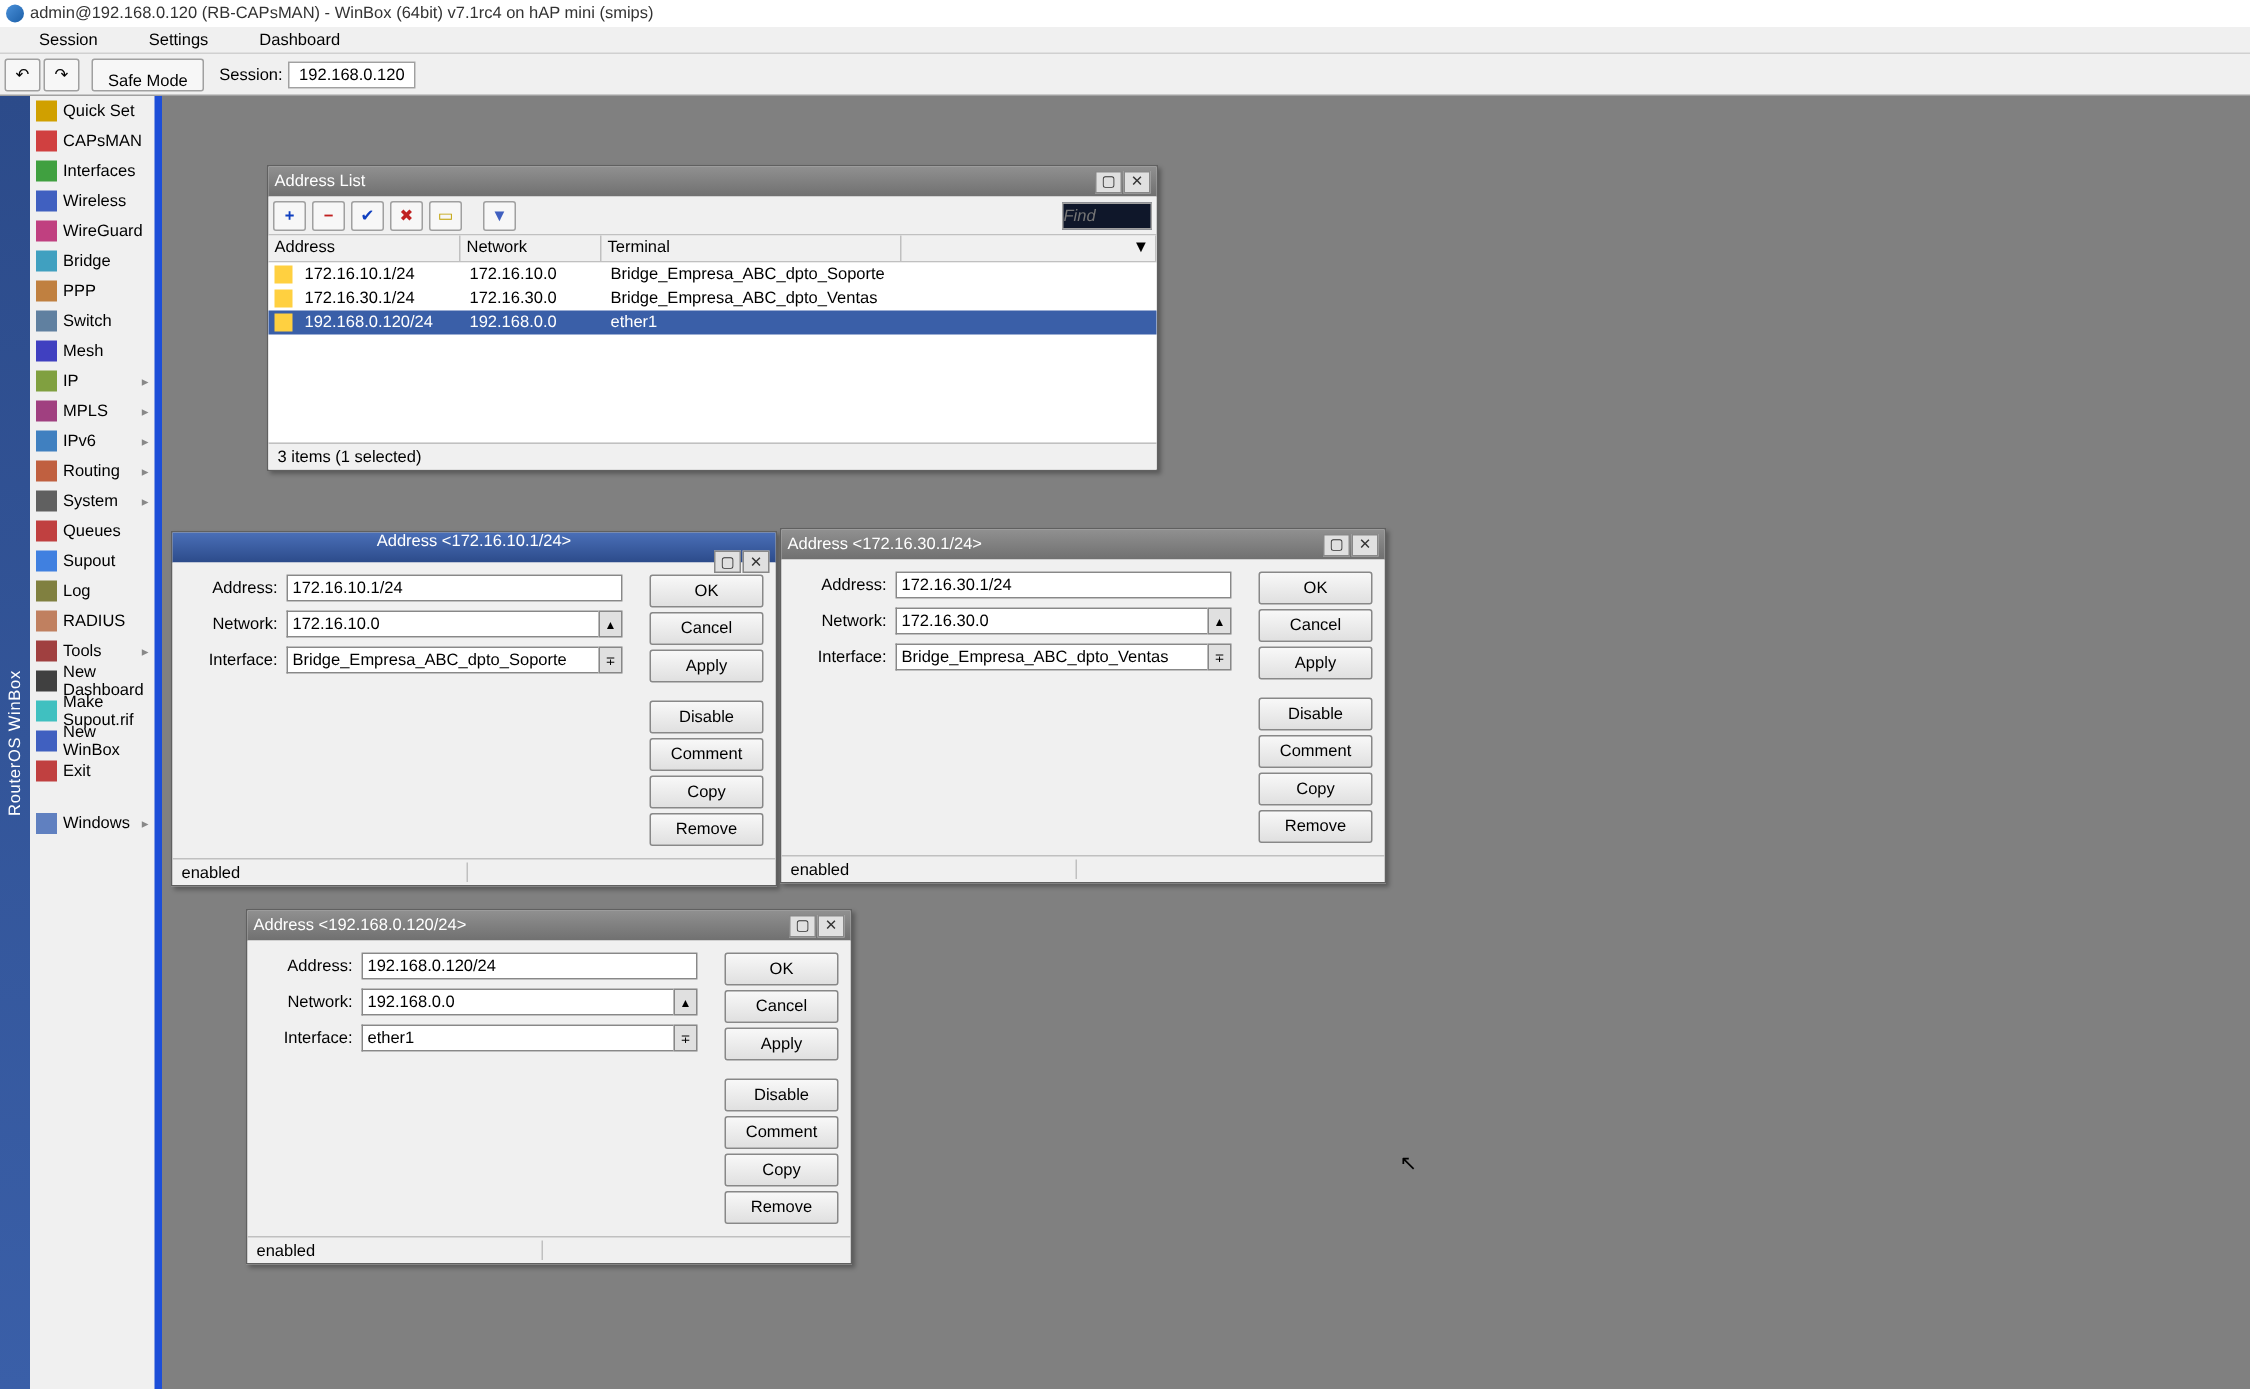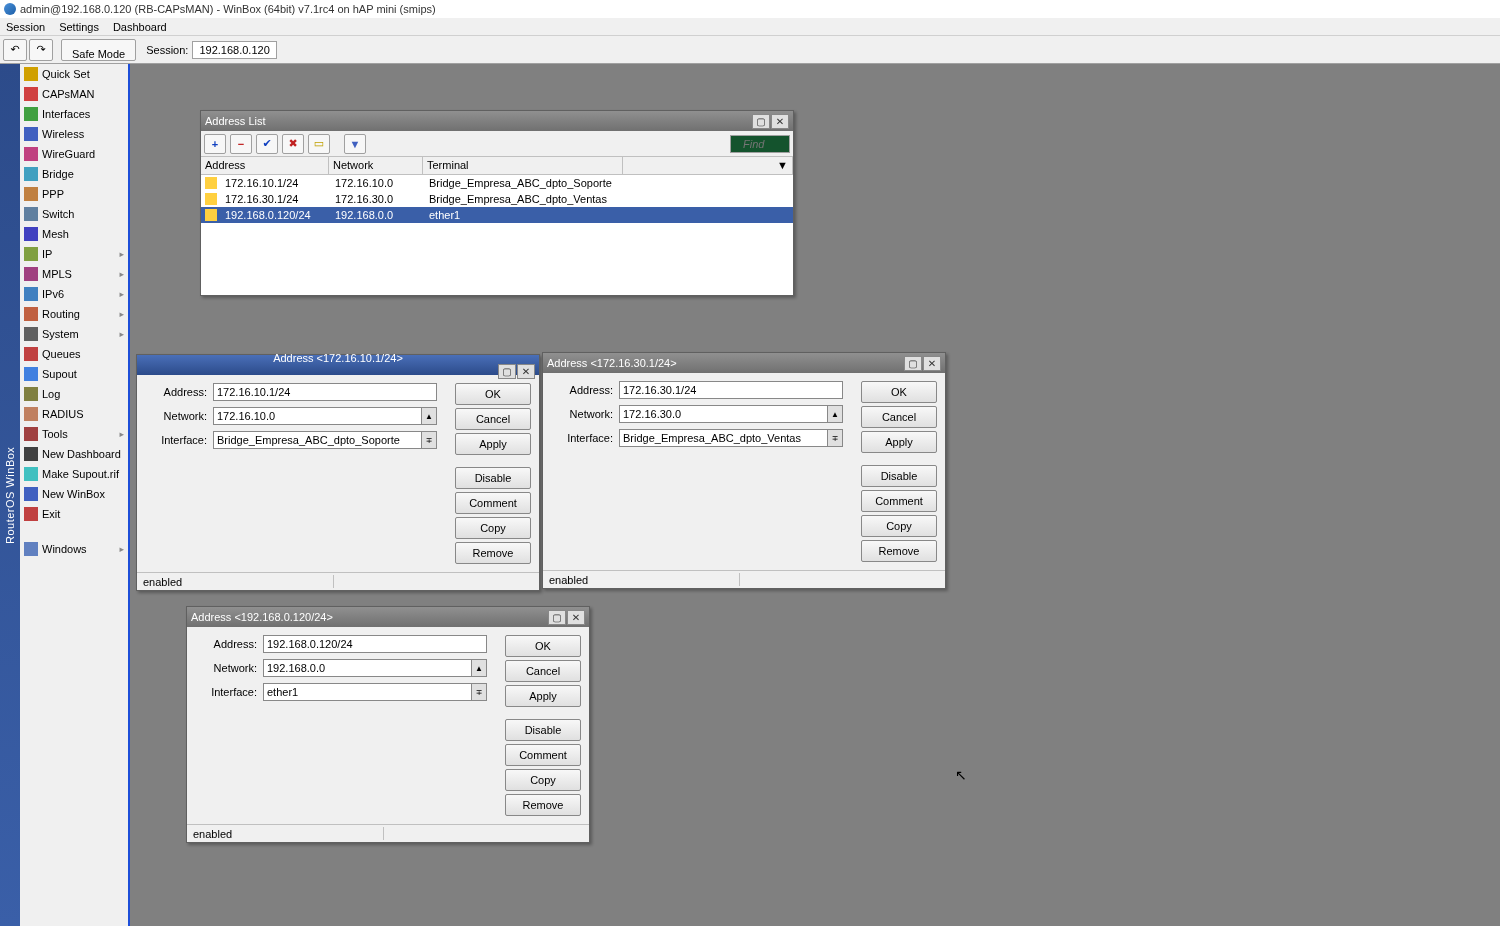--- a/index.html
+++ b/index.html
@@ -1,40 +1,40 @@
 <!DOCTYPE html>
 <html><head>
 <meta charset="utf-8">
 <style>
 *{box-sizing:border-box;margin:0;padding:0;font-family:Tahoma,Arial,sans-serif;font-size:11px;}
 body{background:#fff;overflow:hidden;}
 .titlebar{height:18px;background:#fff;display:flex;align-items:center;padding:0 4px;color:#333;}
 .globe-icon{width:12px;height:12px;border-radius:50%;background:linear-gradient(135deg,#4a90d9,#1c5fa8);margin-right:4px;}
 .menubar{height:18px;background:#f0f0f0;display:flex;gap:14px;padding:0 6px;align-items:center;border-bottom:1px solid #d0d0d0;}
-.menubar span{cursor:default;}
+.menubar span{cursor:default;margin-left:20px;}
 .toolbar{height:28px;background:#f0f0f0;display:flex;align-items:center;padding:3px;border-bottom:1px solid #a0a0a0;}
 .tb-btn{width:24px;height:22px;border:1px solid #a0a0a0;background:#f7f7f7;margin-right:2px;display:flex;align-items:center;justify-content:center;border-radius:2px;}
 .tb-btn.wide{width:auto;padding:0 10px;align-items:flex-end;}
 .workspace{position:relative;height:calc(100vh - 64px);display:flex;}
 .ros-tab{width:20px;background:linear-gradient(to bottom,#3a5fa8,#2c4b8a);color:#fff;writing-mode:vertical-rl;transform:rotate(180deg);display:flex;align-items:center;justify-content:center;font-size:11px;letter-spacing:.5px;}
-.sidebar{width:110px;background:#f0f0f0;border-right:2px solid #1d4ed8;}
+.sidebar{width:88px;background:#f0f0f0;border-right:5px solid #1d4ed8;}
 .sb-item{height:20px;display:flex;align-items:center;padding:0 4px;gap:4px;cursor:default;}
 .sb-icon{width:14px;height:14px;flex-shrink:0;}
 .sb-arrow{margin-left:auto;color:#888;font-size:9px;}
 .canvas{flex:1;background:#808080;position:relative;}
 .win{position:absolute;background:#f0f0f0;border:1px solid #606060;box-shadow:2px 2px 3px rgba(0,0,0,0.3);}
-.win-title{height:20px;display:flex;align-items:center;padding:0 4px;color:#fff;font-size:11px;justify-content:center;}
+.win-title{height:20px;display:flex;align-items:center;padding:0 4px;color:#fff;font-size:11px;}
 .win-title.active{background:linear-gradient(to bottom,#4a6fb8,#2c4b8a);flex-direction:column;}
 .win-title.inactive{background:linear-gradient(to bottom,#909090,#707070);}
 .win-ctrls{margin-left:auto;display:flex;gap:1px;}
 .win-ctrl{width:18px;height:15px;background:#e0e0e0;border:1px solid #888;display:flex;align-items:center;justify-content:center;font-size:10px;color:#333;}
 .win-body{background:#f0f0f0;}
 .win-toolbar{height:26px;display:flex;align-items:center;padding:3px;gap:2px;border-bottom:1px solid #c0c0c0;}
 .win-toolbar .tb-btn{width:22px;height:20px;}
-.find-box{margin-left:auto;width:60px;height:18px;border:1px solid #a0a0a0;padding:0 12px;color:#999;font-style:italic;background:#14532d;}
+.find-box{margin-left:auto;width:60px;height:18px;border:1px solid #a0a0a0;padding:0 0;color:#999;font-style:italic;background:#0f172a;}
 .tbl-head{display:flex;background:#f0f0f0;border-bottom:1px solid #c0c0c0;height:18px;}
 .tbl-head .th{padding:2px 4px;border-right:1px solid #c0c0c0;text-align:left;}
 .tbl-body{background:#fff;min-height:120px;}
 .tbl-row{display:flex;height:16px;align-items:center;}
 .tbl-row .td{padding:0 4px;overflow:hidden;white-space:nowrap;}
 .tbl-row.sel{background:#3a5fa8;color:#fff;}
 .row-icon{width:12px;height:12px;margin:0 4px;}
 .win-status{height:18px;border-top:1px solid #c0c0c0;padding:2px 6px;display:flex;align-items:center;background:#f0f0f0;}
 .frm{padding:8px 10px;display:flex;flex-direction:column;gap:6px;}
 .frm-row{display:flex;align-items:center;gap:6px;}
@@ -232,20 +232,23 @@
               <span class="td" style="width:94px">172.16.30.0</span>
               <span class="td" style="flex:1">Bridge_Empresa_ABC_dpto_Ventas</span>
             </div>
             <div class="tbl-row sel">
               <span class="row-icon ic-tag"></span>
               <span class="td" style="width:110px">192.168.0.120/24</span>
               <span class="td" style="width:94px">192.168.0.0</span>
               <span class="td" style="flex:1">ether1</span>
             </div>
           </div>
+        <div class="win-status">
+            <span>3 items (1 selected)</span>
+          </div>
       </div>
     </div>
 
     <div class="win" style="left:6px;top:290px;width:404px;">
       <div class="win-title active">
         <span>Address &lt;172.16.10.1/24&gt;</span>
         <div class="win-ctrls">
             <div class="win-ctrl">▢</div>
             <div class="win-ctrl">✕</div>
           </div>

